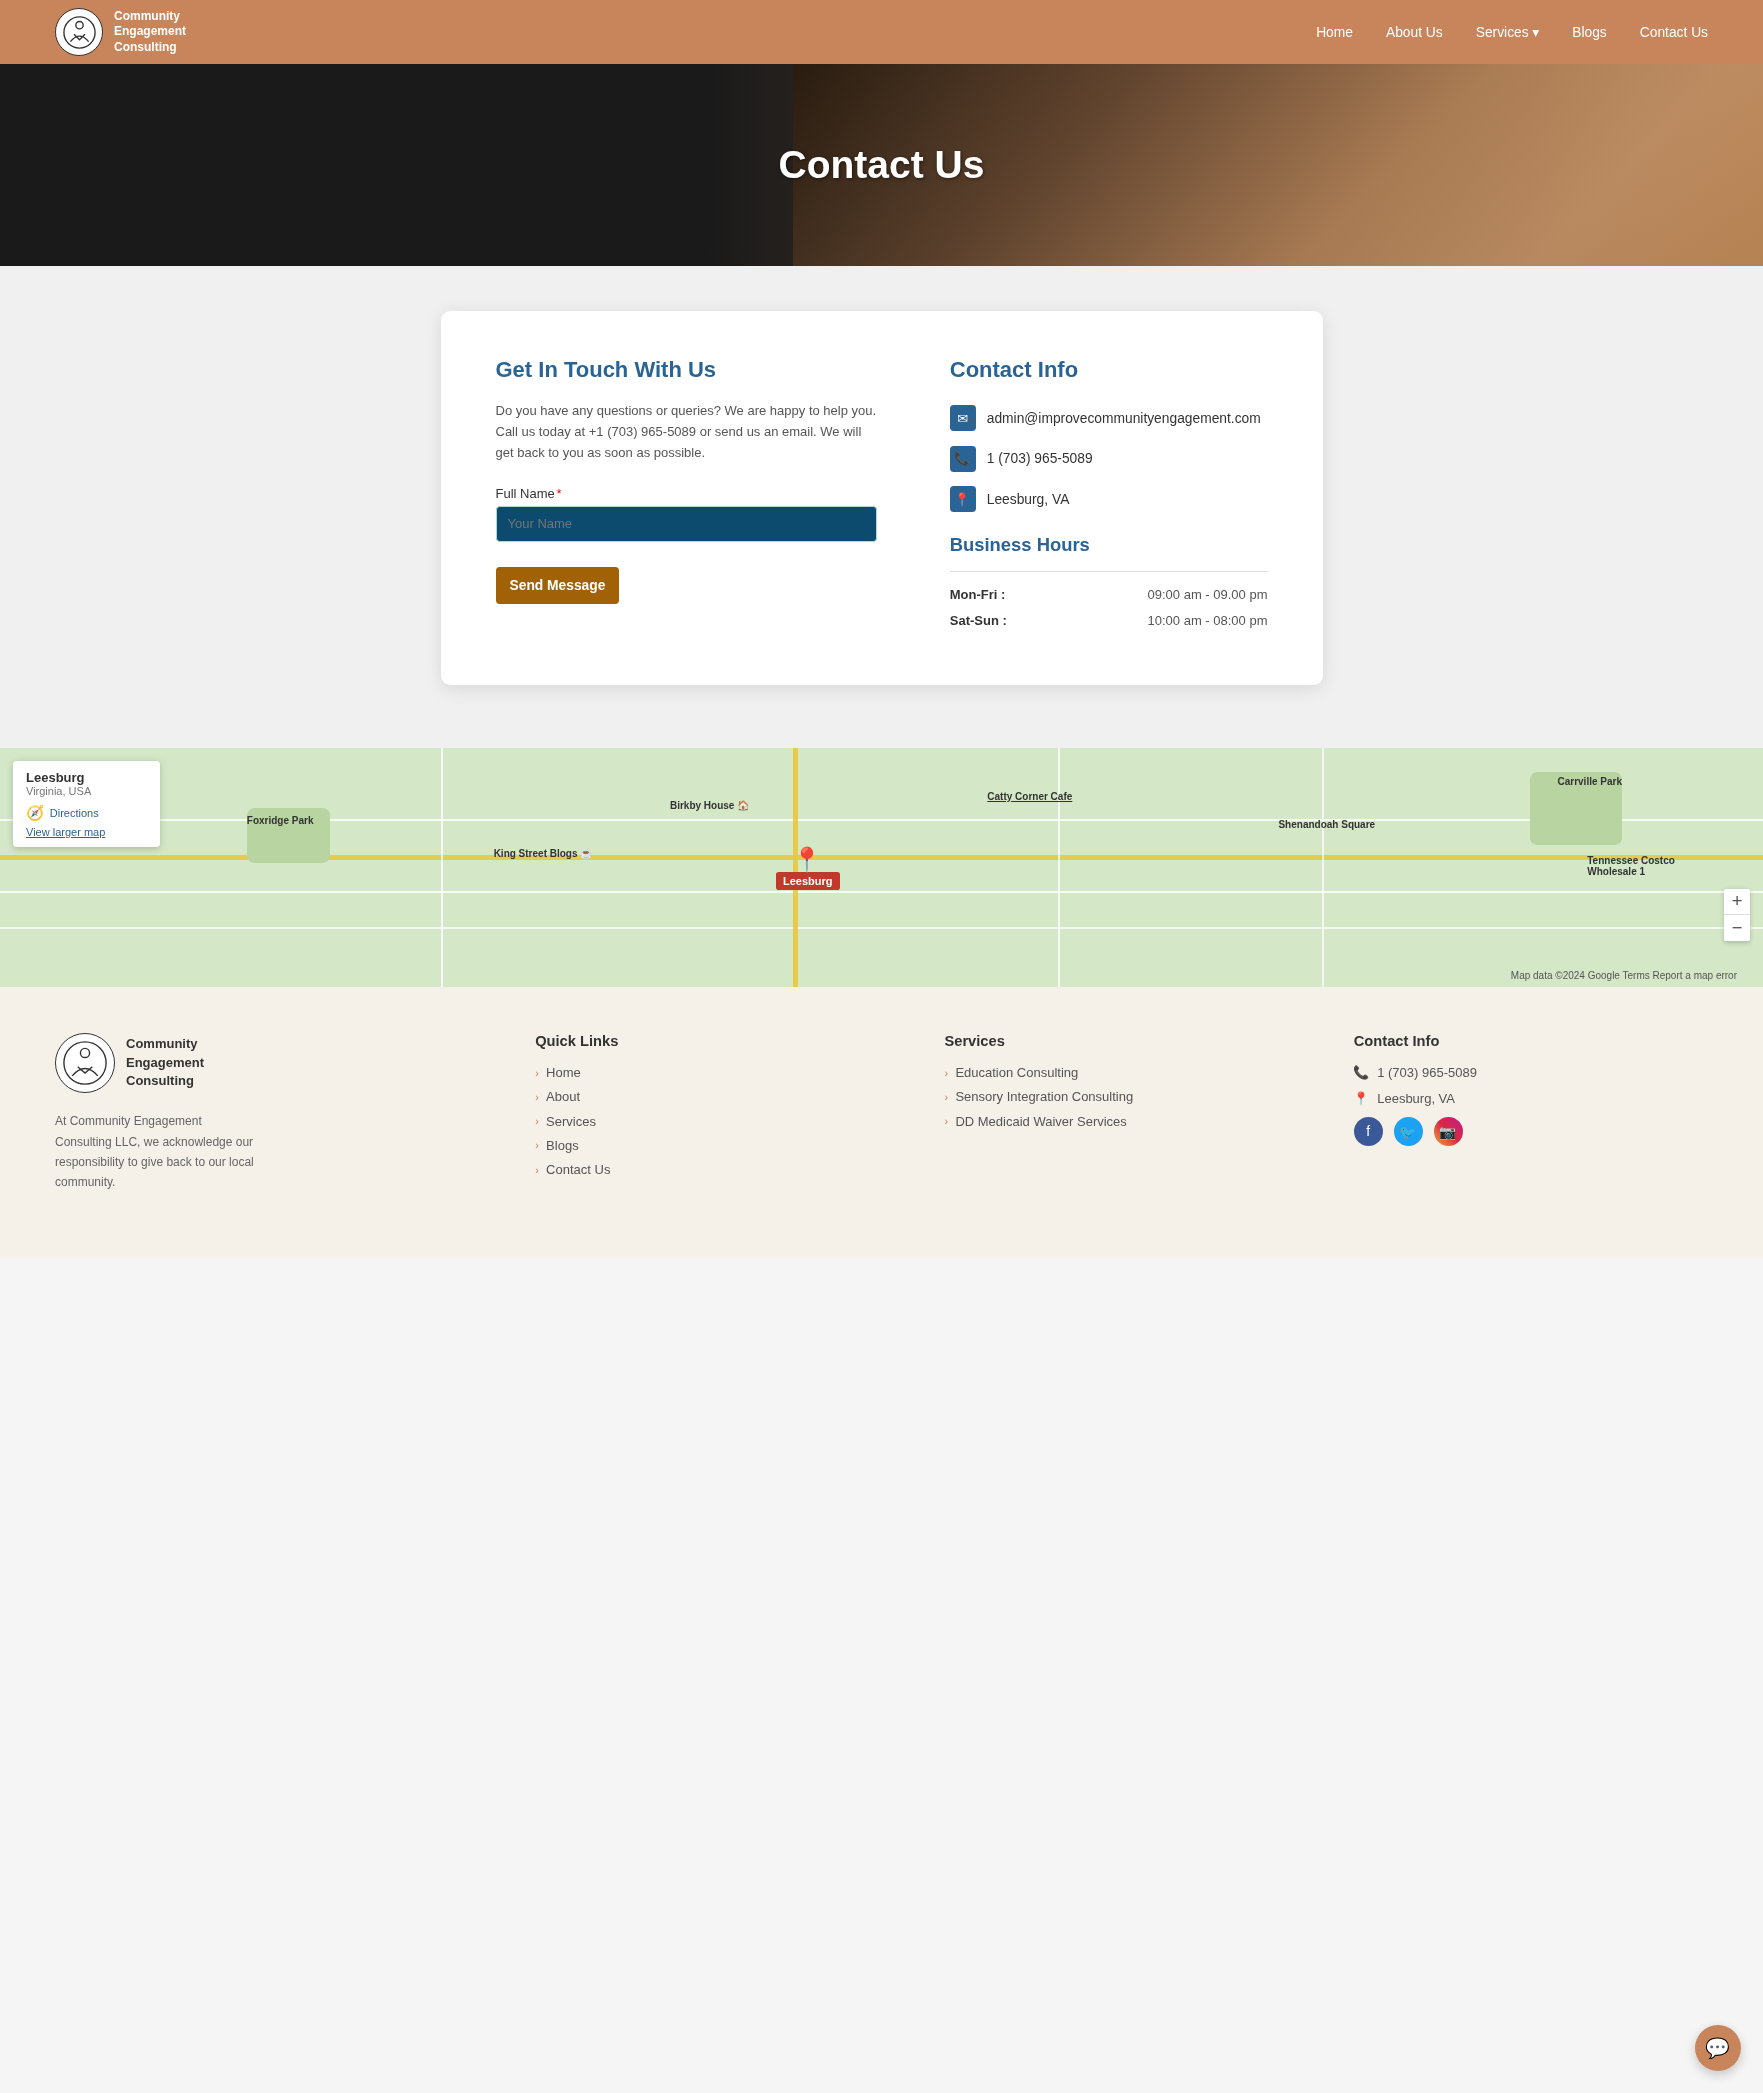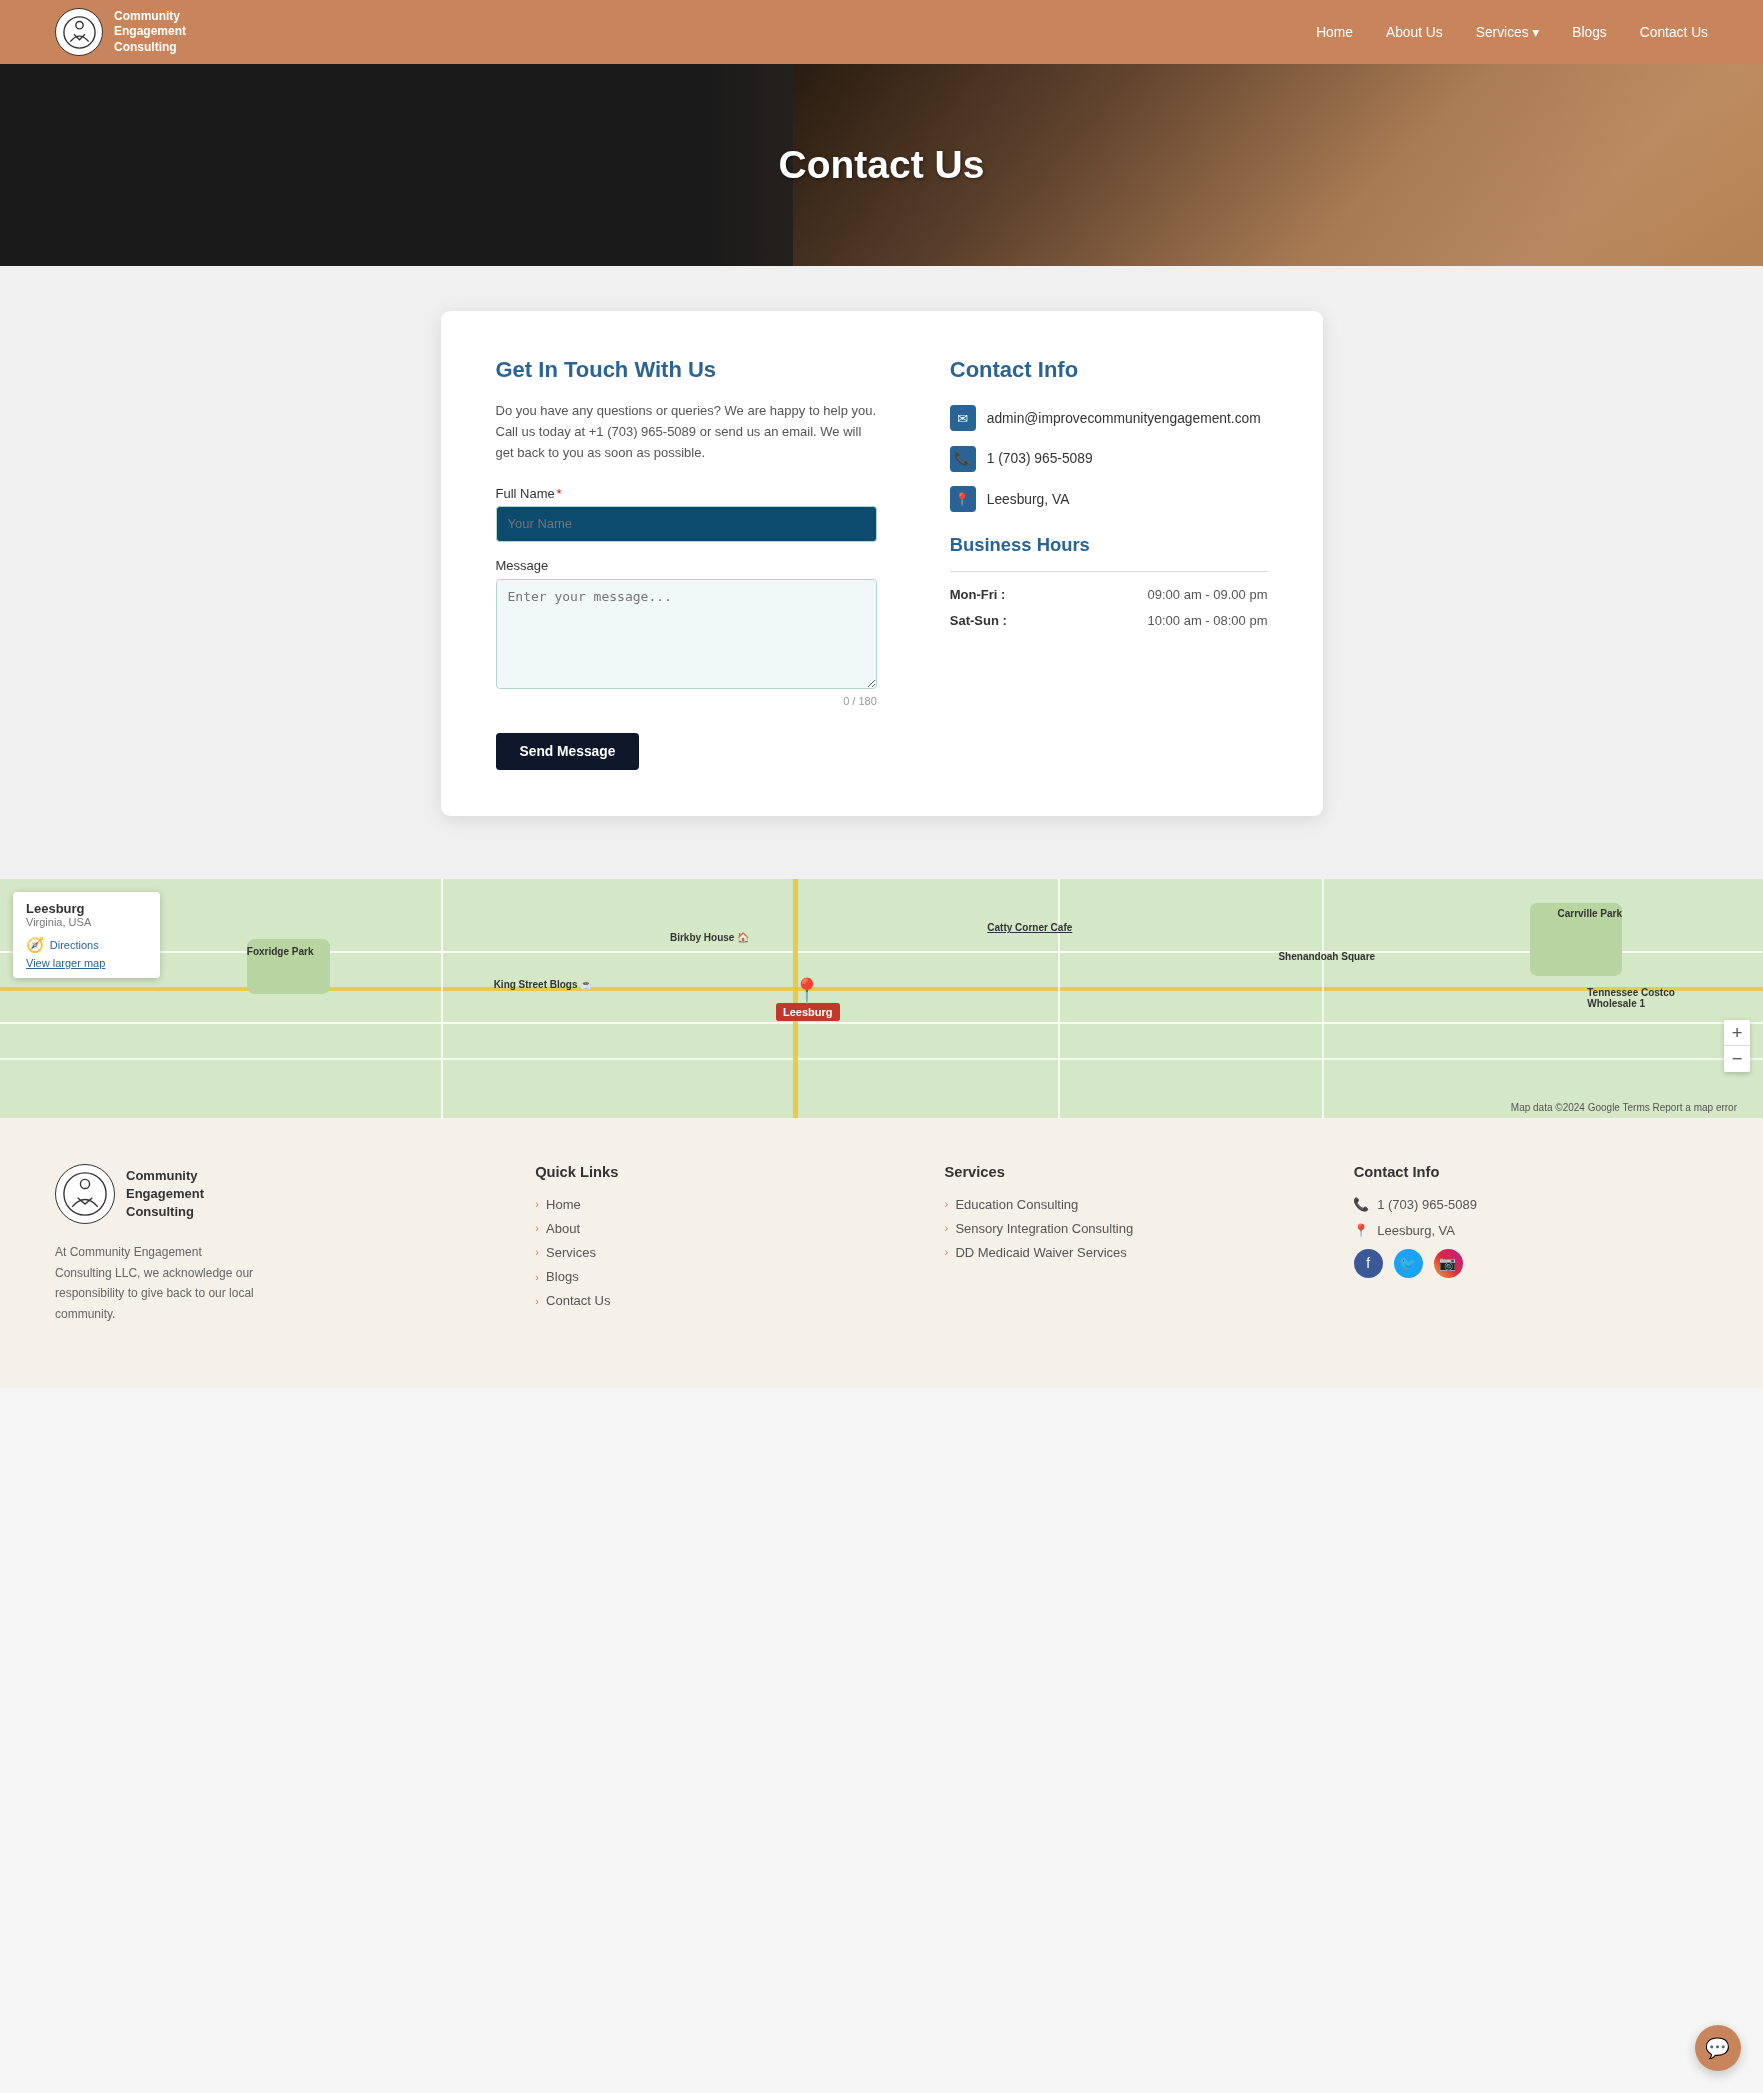--- a/index.html
+++ b/index.html
@@ -151,25 +151,25 @@
       height: 110px;
       outline: none;
     }
     .char-count {
       text-align: right;
       font-size: 11px;
       color: #999;
       margin-top: 3.7px;
     }
     .send-btn {
-      background: #0f172a;
+      background: #a16207;
       color: #fff;
       border: none;
       border-radius: 3.7px;
-      padding: 11px 24px;
+      padding: 11px 14px;
       font-size: 13.8px;
       font-weight: 600;
       cursor: pointer;
       margin-top: 9.2px;
     }
 
     
     .info-section-title {
       font-size: 22px;
       font-weight: 700;
@@ -471,25 +471,20 @@
       <p class="form-description">Do you have any questions or queries? We are happy to help you. Call us today at +1 (703) 965-5089 or send us an email. We will get back to you as soon as possible.</p>
 
       <div class="form-group">
         <label class="form-label">
           <span>Full Name</span><span class="required">*</span>
         </label>
         <input class="form-input" type="text" placeholder="Your Name" style="">
       </div>
 
 
-      <div class="form-group">
-        <label class="form-label">Message</label>
-        <textarea class="form-textarea" placeholder="Enter your message..." style=""></textarea>
-        <div class="char-count">0 / 180</div>
-      </div>
 
       <button class="send-btn">Send Message</button>
     </div>
 
     <div class="contact-info-col">
       <h2 class="info-section-title">Contact Info</h2>
 
       <div class="info-item">
         <div class="info-icon">✉</div>
         <span>admin@improvecommunityengagement.com</span>

